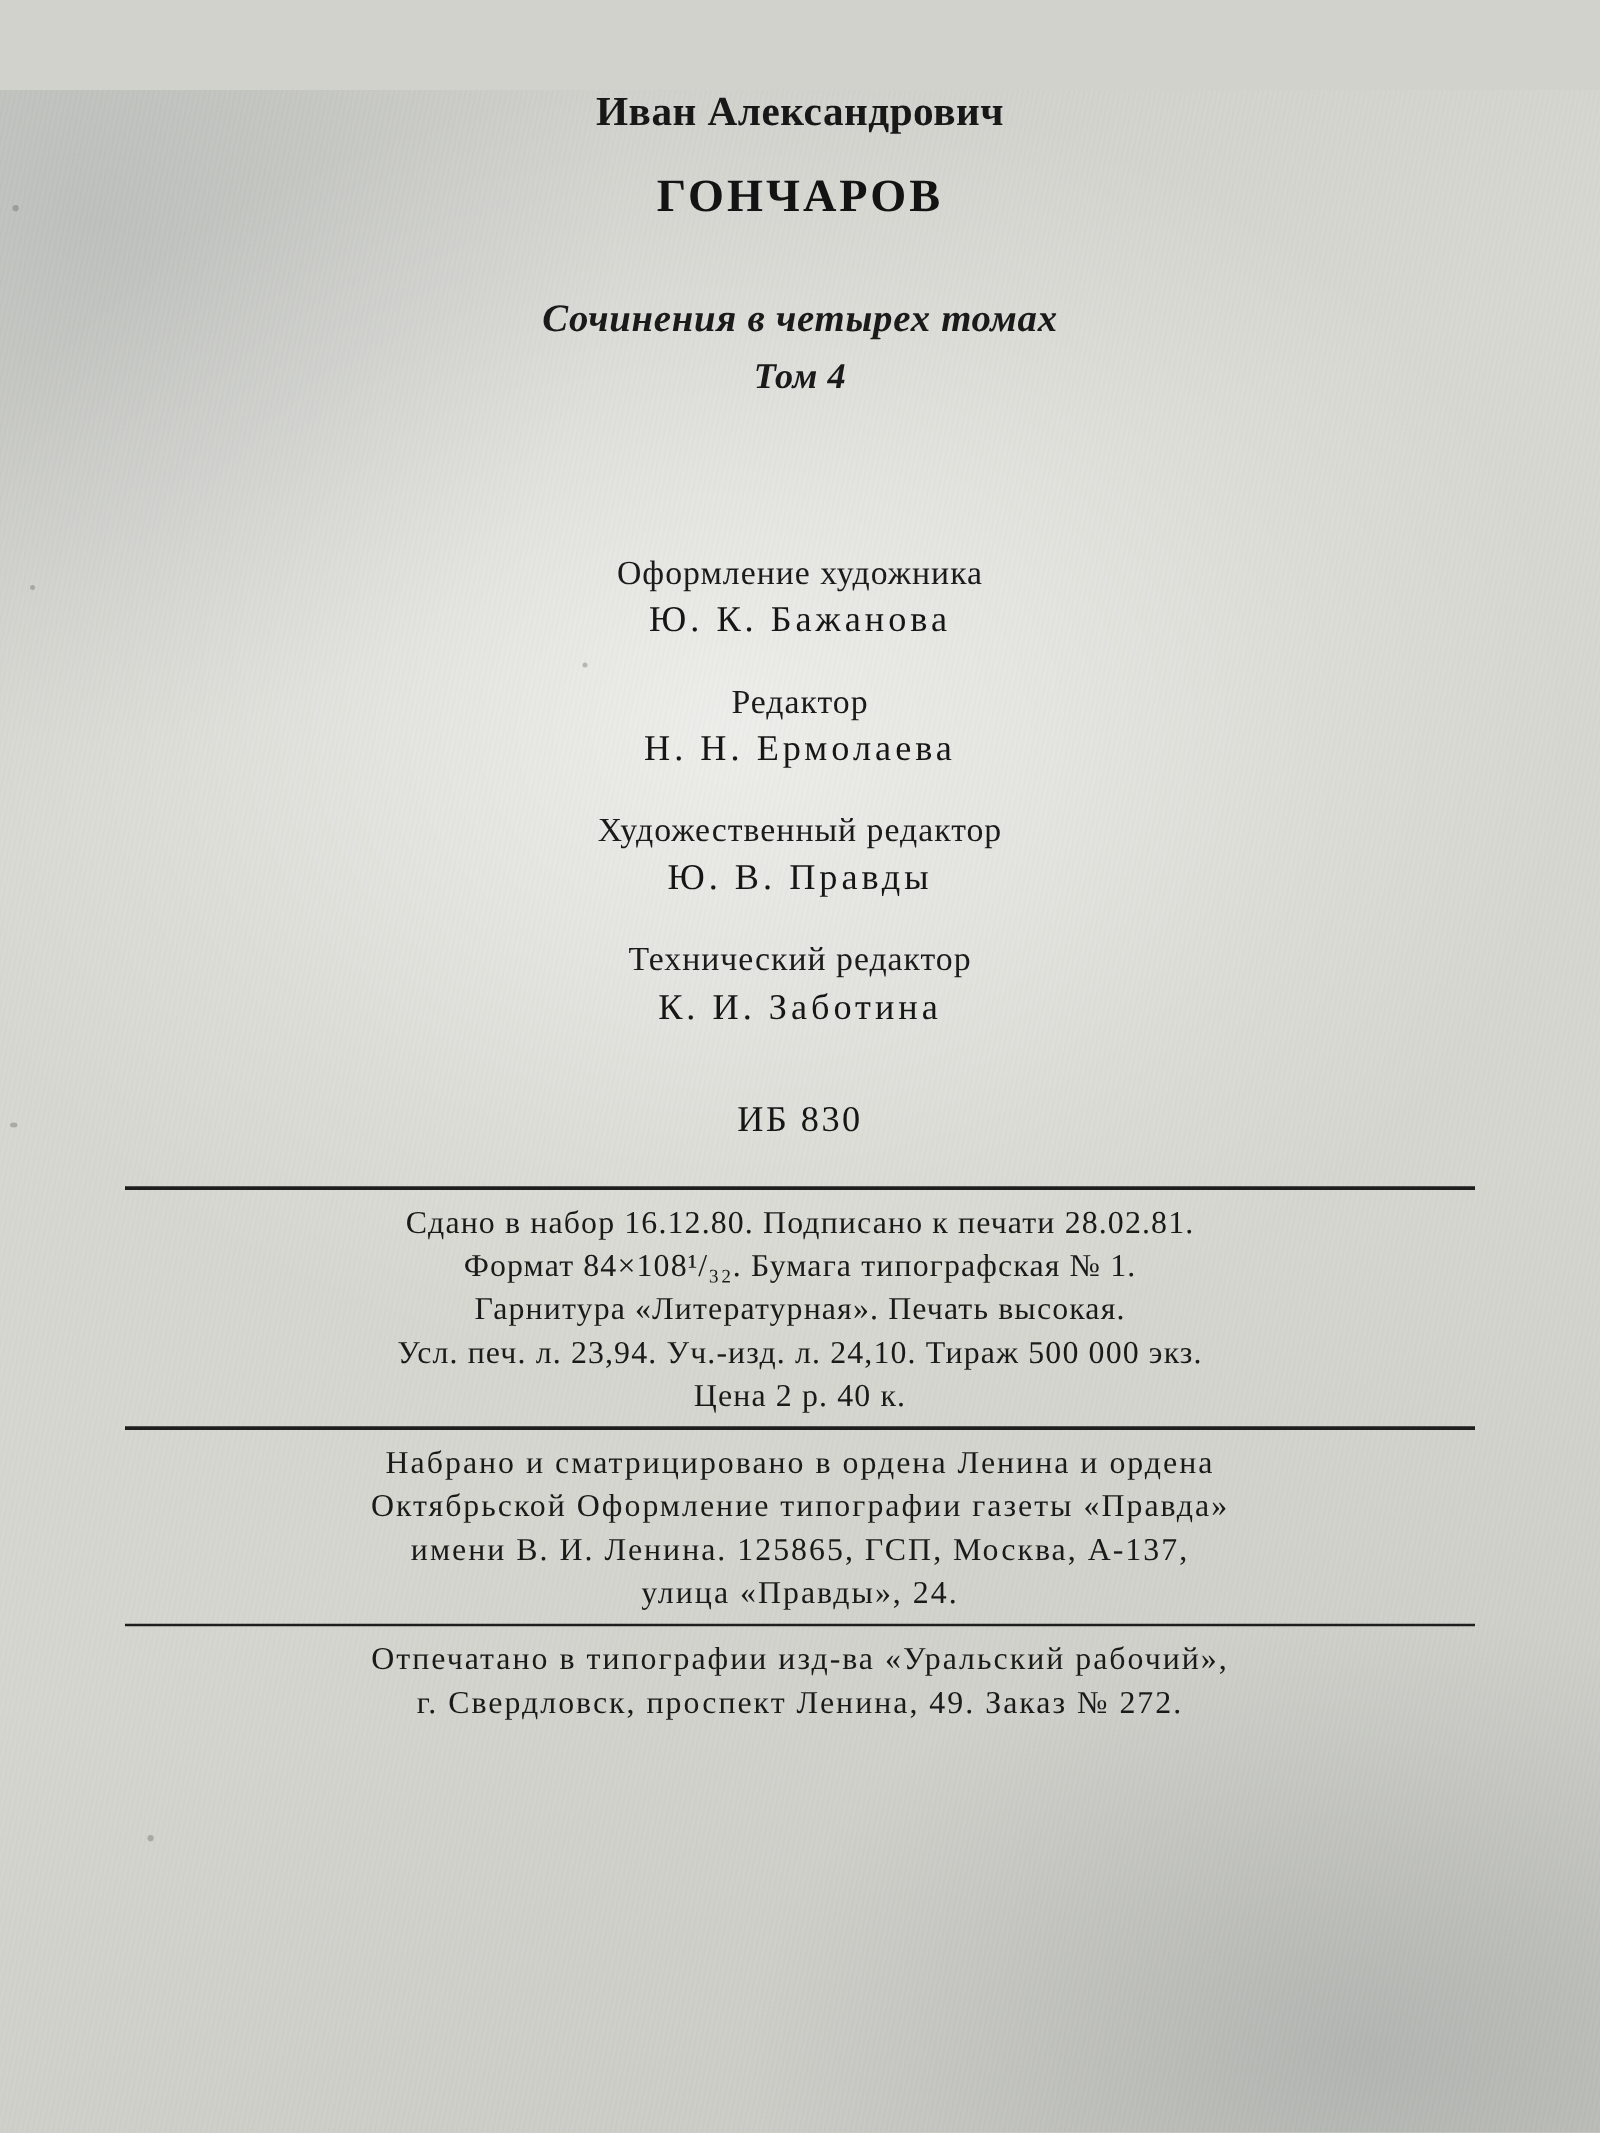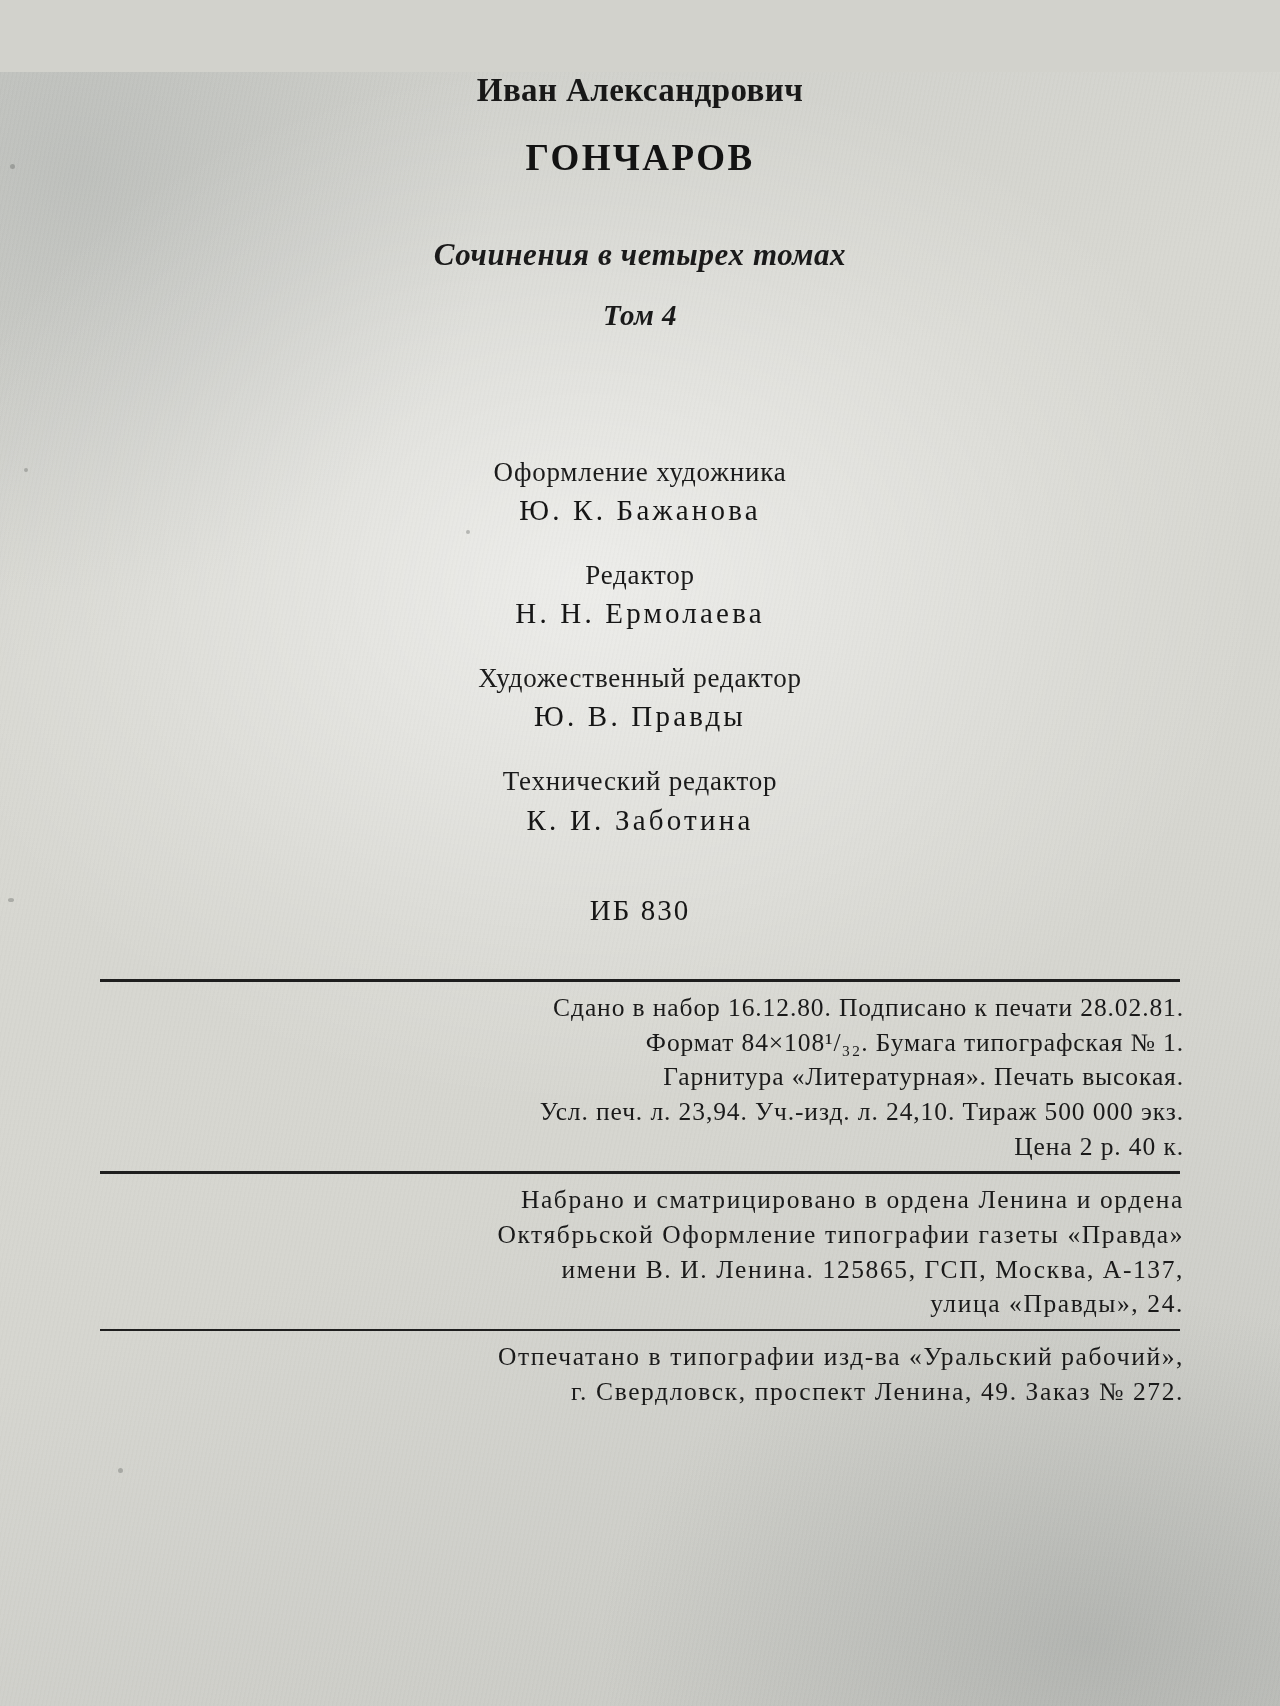--- a/index.html
+++ b/index.html
@@ -62,21 +62,21 @@
   }
   .series {
     margin-top: 58px;
     font-size: 31px;
     font-style: italic;
     font-weight: bold;
     letter-spacing: 0.6px;
     color: #1a1a1a;
   }
   .volume {
-    margin-top: 26px;
+    margin-top: 12px;
     font-size: 29px;
     font-style: italic;
     font-weight: bold;
     letter-spacing: 0.5px;
     color: #1a1a1a;
   }
 
   
   .credits {
     margin-top: 122px;
@@ -99,22 +99,21 @@
 
   .ib {
     margin-top: 54px;
     font-size: 29px;
     letter-spacing: 2.0px;
     color: #161616;
   }
 
   
   .imprint {
-    margin-top: 52px;
-    text-align: right;
+    margin-top: 36px;
   }
   .rule {
     border: 0;
     border-top: 3px solid #1e1e1e;
     margin: 0 4px;
   }
   .rule.thin {
     border-top-width: 2px;
   }
   .imprint-group {

